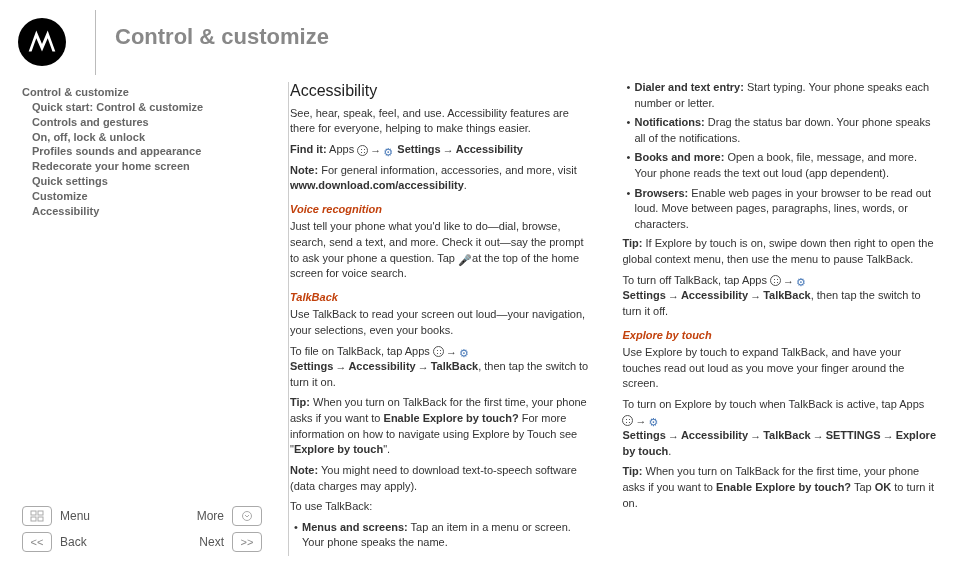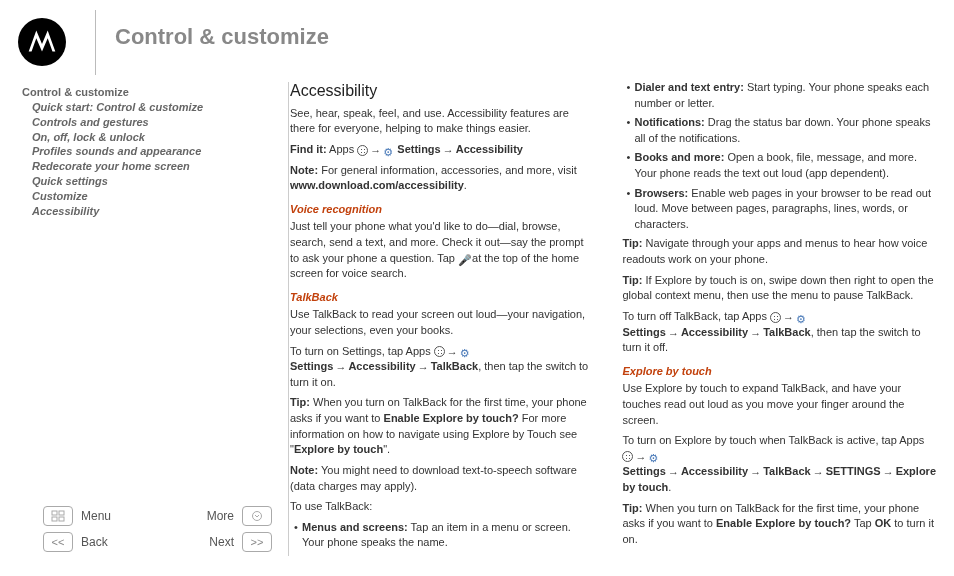--- a/index.html
+++ b/index.html
@@ -58,35 +58,33 @@
     font-weight: bold;
     color: #666;
     line-height: 1.35;
   }
   .toc-sub {
     font-size: 11px;
     font-weight: bold;
     color: #666;
     line-height: 1.35;
     padding-left: 10px;
-    font-style: italic;
   }
   .bottom-nav {
     position: absolute;
     left: 22px;
     bottom: 18px;
     width: 250px;
     font-size: 12px;
     color: #555;
   }
   .nav-row {
     display: flex;
     align-items: center;
     margin-bottom: 6px;
-    margin-left: 21px;
   }
   .nav-icon {
     width: 30px;
     height: 20px;
     border: 1px solid #aaa;
     border-radius: 4px;
     display: flex;
     align-items: center;
     justify-content: center;
     margin-right: 8px;
@@ -234,21 +232,21 @@
       <span class="b">Find it:</span><span> Apps </span><span class="inline-icon icon-apps"></span><span class="arrow">→</span><span class="inline-icon icon-gear">⚙</span><span class="b"> Settings</span><span class="arrow">→</span><span class="b">Accessibility</span>
     </div>
     <div class="p">
       <span class="b">Note:</span><span> For general information, accessories, and more, visit </span><span class="b">www.download.com/accessibility</span>.
     </div>
     <div class="h2">Voice recognition</div>
     <div class="p"><span>Just tell your phone what you'd like to do—dial, browse, search, send a text, and more. Check it out—say the prompt to ask your phone a question. Tap </span><span class="inline-icon icon-mic">🎤</span><span> at the top of the home screen for voice search.</span></div>
     <div class="h2">TalkBack</div>
     <div class="p">Use TalkBack to read your screen out loud—your navigation, your selections, even your books.</div>
     <div class="p">
-      <span>To turn on Settings, tap Apps </span><span class="inline-icon icon-apps"></span><span class="arrow">→</span><span class="inline-icon icon-gear">⚙</span><span class="b"> Settings</span><span class="arrow">→</span><span class="b">Accessibility</span><span class="arrow">→</span><span class="b">TalkBack</span><span>, then tap the switch to turn it on.</span>
+      <span>To file on TalkBack, tap Apps </span><span class="inline-icon icon-apps"></span><span class="arrow">→</span><span class="inline-icon icon-gear">⚙</span><span class="b"> Settings</span><span class="arrow">→</span><span class="b">Accessibility</span><span class="arrow">→</span><span class="b">TalkBack</span><span>, then tap the switch to turn it on.</span>
     </div>
     <div class="p">
       <span class="b">Tip:</span><span> When you turn on TalkBack for the first time, your phone asks if you want to </span><span class="b">Enable Explore by touch?</span><span> For more information on how to navigate using Explore by Touch see "</span><span class="b">Explore by touch</span><span>".</span>
     </div>
     <div class="p">
       <span class="b">Note:</span><span> You might need to download text-to-speech software (data charges may apply).</span>
     </div>
     <div class="p">To use TalkBack:</div>
     <div class="bullet">
       <div class="bullet-dot">•</div>
@@ -266,21 +264,20 @@
       <div class="bullet-text"><span class="b">Notifications:</span><span> Drag the status bar down. Your phone speaks all of the notifications.</span></div>
     </div>
     <div class="bullet">
       <div class="bullet-dot">•</div>
       <div class="bullet-text"><span class="b">Books and more:</span><span> Open a book, file, message, and more. Your phone reads the text out loud (app dependent).</span></div>
     </div>
     <div class="bullet">
       <div class="bullet-dot">•</div>
       <div class="bullet-text"><span class="b">Browsers:</span><span> Enable web pages in your browser to be read out loud. Move between pages, paragraphs, lines, words, or characters.</span></div>
     </div>
-    <div class="p"><span class="b">Tip:</span><span> Navigate through your apps and menus to hear how voice readouts work on your phone.</span></div>
     <div class="p"><span class="b">Tip:</span><span> If Explore by touch is on, swipe down then right to open the global context menu, then use the menu to pause TalkBack.</span></div>
     <div class="p">
       <span>To turn off TalkBack, tap Apps </span><span class="inline-icon icon-apps"></span><span class="arrow">→</span><span class="inline-icon icon-gear">⚙</span><span class="b"> Settings</span><span class="arrow">→</span><span class="b">Accessibility</span><span class="arrow">→</span><span class="b">TalkBack</span><span>, then tap the switch to turn it off.</span>
     </div>
     <div class="h2">Explore by touch</div>
     <div class="p">Use Explore by touch to expand TalkBack, and have your touches read out loud as you move your finger around the screen.</div>
     <div class="p">
       <span>To turn on Explore by touch when TalkBack is active, tap Apps </span><span class="inline-icon icon-apps"></span><span class="arrow">→</span><span class="inline-icon icon-gear">⚙</span><span class="b"> Settings</span><span class="arrow">→</span><span class="b">Accessibility</span><span class="arrow">→</span><span class="b">TalkBack</span><span class="arrow">→</span><span class="b">SETTINGS</span><span class="arrow">→</span><span class="b">Explore by touch</span>.
     </div>
     <div class="p">

